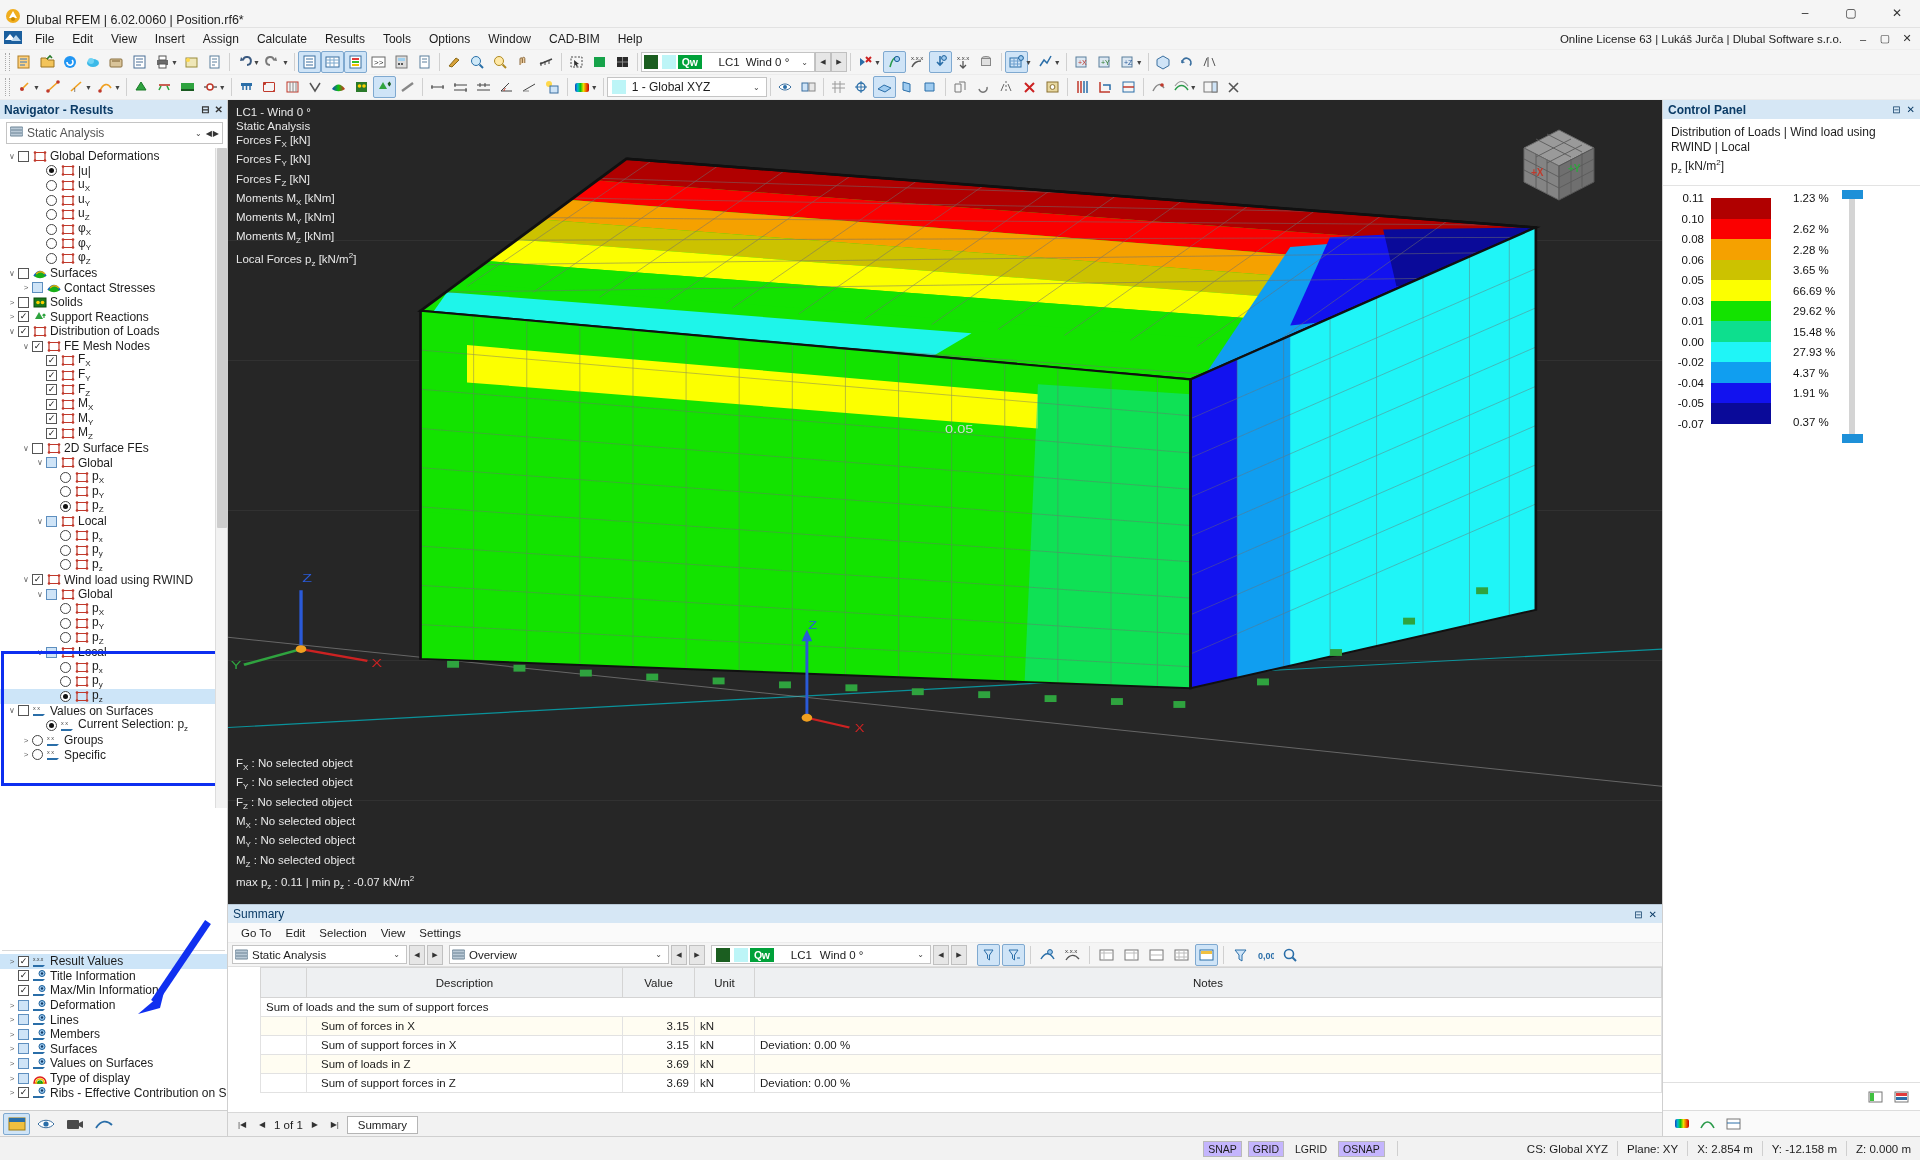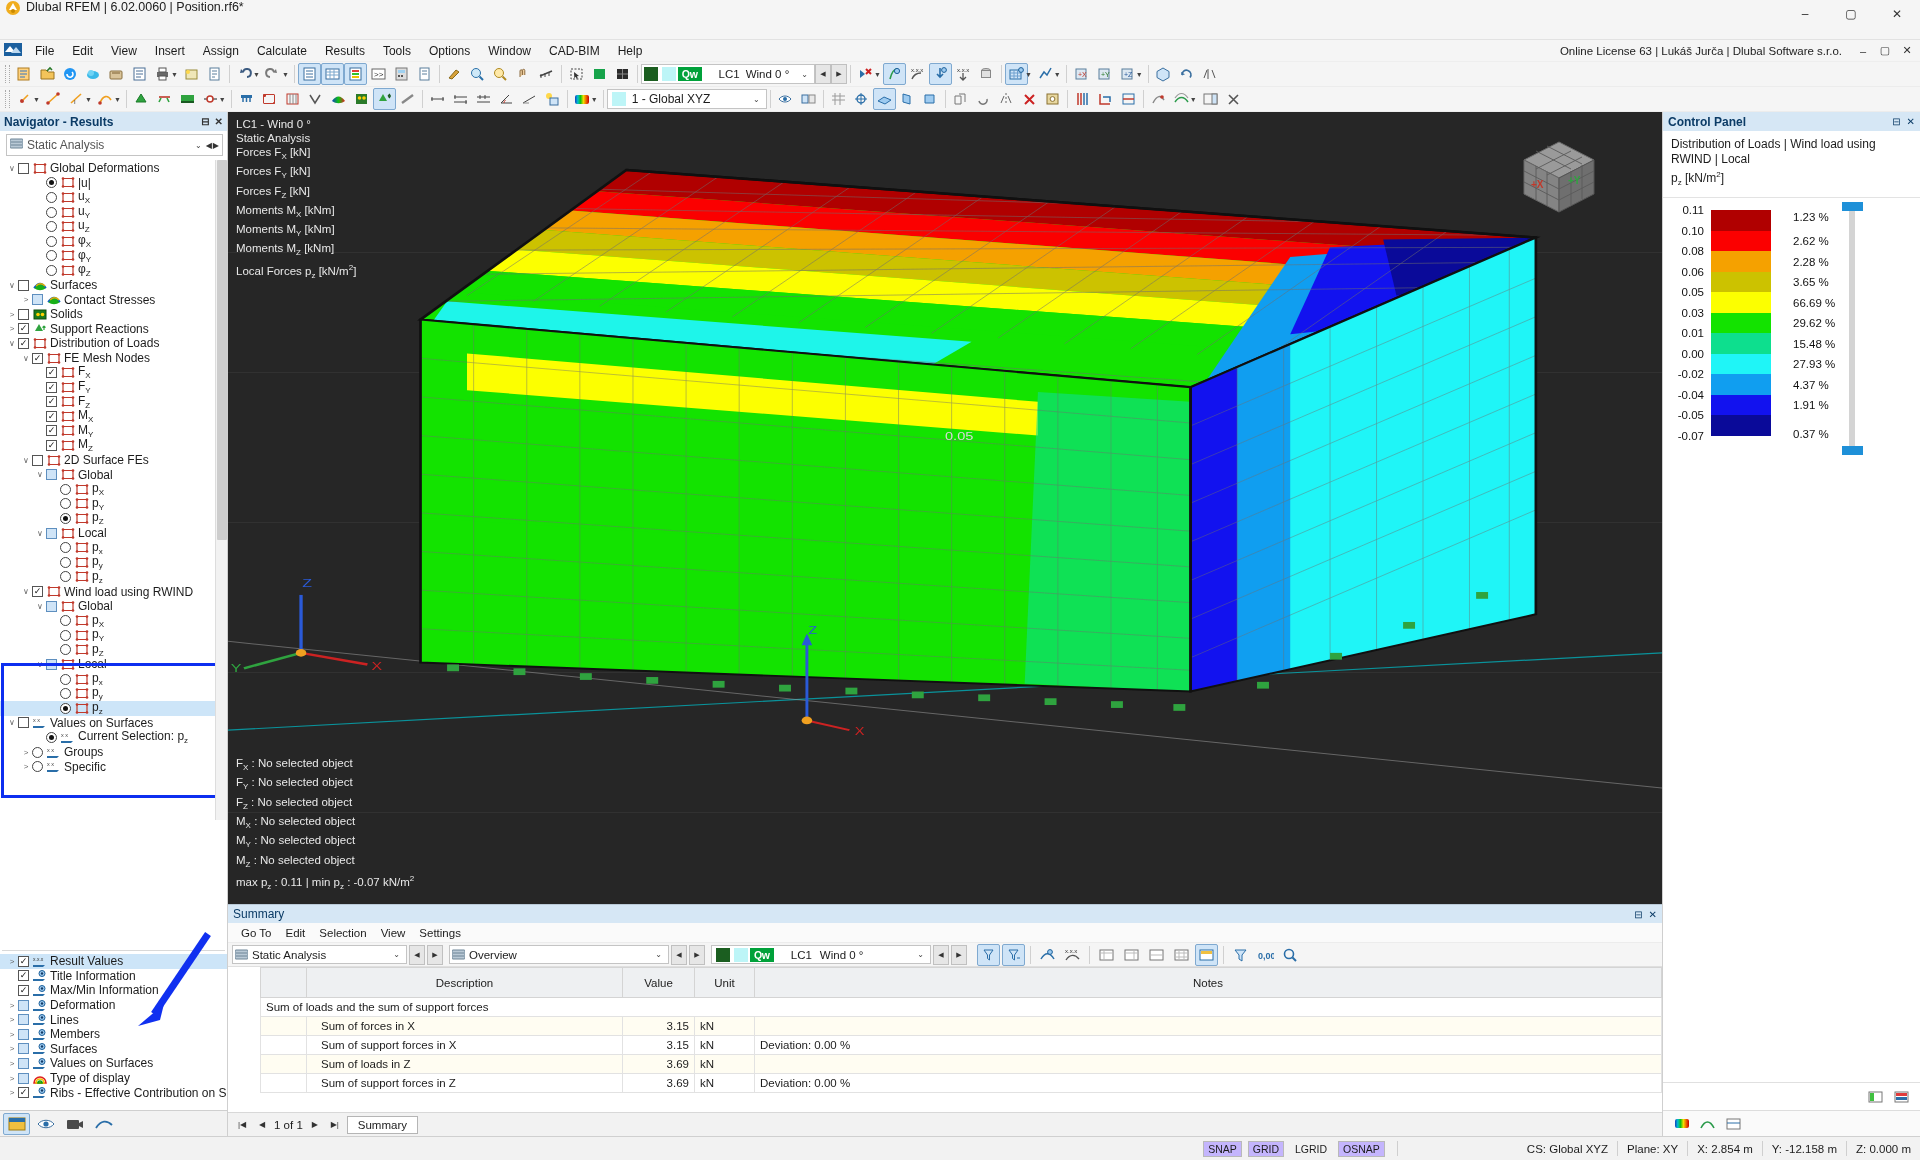--- a/index.html
+++ b/index.html
@@ -7,21 +7,21 @@
   body {
     width:1920px; height:1160px;
     font-family:"Liberation Sans", sans-serif;
     font-size:12px; color:#1c1c1c;
     background:#f0f0f0; overflow:hidden;
   }
   .app { position:relative; width:1920px; height:1160px; display:flex; flex-direction:column; }
 
   
   .titlebar {
-    height:40px; background:#f5f5f5; display:flex; align-items:flex-start;
+    height:28px; background:#f5f5f5; display:flex; align-items:flex-end;
     border-bottom:1px solid #e2e2e2; flex:none;
   }
   .titlebar .tb-icon { width:26px; text-align:center; font-size:13px; }
   .titlebar .tb-title { font-size:12.5px; color:#202020; }
   .titlebar .tb-spacer { flex:1; }
   .winbtn { width:46px; height:28px; display:flex; align-items:center; justify-content:center;
             font-size:12px; color:#333; }
 
   
   .menubar { height:22px; background:#f5f5f5; display:flex; align-items:center; flex:none;
@@ -1903,21 +1903,21 @@
         </span>
       </div>
       <div class="cp-title">
         <span>Distribution of Loads | Wind load using RWIND | Local</span><br>
         <span>p</span><sub>z</sub><span>&nbsp;[kN/m<sup style="font-size:8px">2</sup>]</span>
       </div>
 
       <div class="legend">
         <div class="lg-grid" id="legendbands">
             <div class="lg-band" style="background: rgb(176, 0, 0);"></div>
-            <div class="lg-pct" style="top: 7px;">1.23 %</div>
+            <div class="lg-pct" style="top: 0;">1.23 %</div>
             <div class="lg-band" style="background: rgb(251, 0, 0);"></div>
             <div class="lg-pct" style="top: 30.75px;">2.62 %</div>
             <div class="lg-band" style="background: rgb(245, 161, 0);"></div>
             <div class="lg-pct" style="top: 51.25px;">2.28 %</div>
             <div class="lg-band" style="background: rgb(204, 194, 0);"></div>
             <div class="lg-pct" style="top: 71.75px;">3.65 %</div>
             <div class="lg-band" style="background: rgb(252, 255, 0);"></div>
             <div class="lg-pct" style="top: 92.25px;">66.69 %</div>
             <div class="lg-band" style="background: rgb(19, 227, 0);"></div>
             <div class="lg-pct" style="top: 112.75px;">29.62 %</div>

